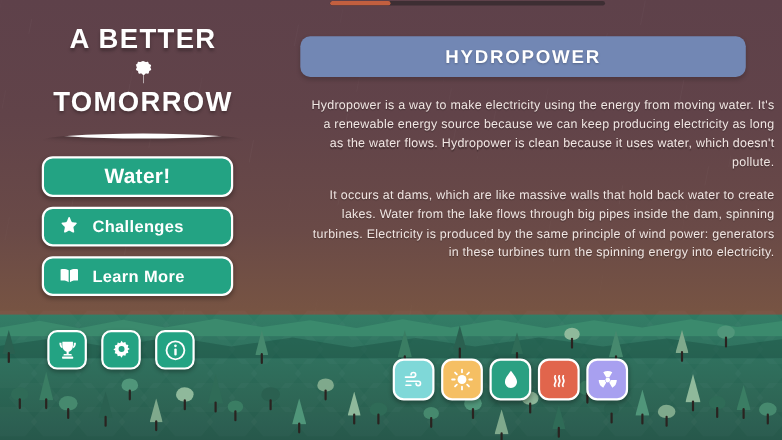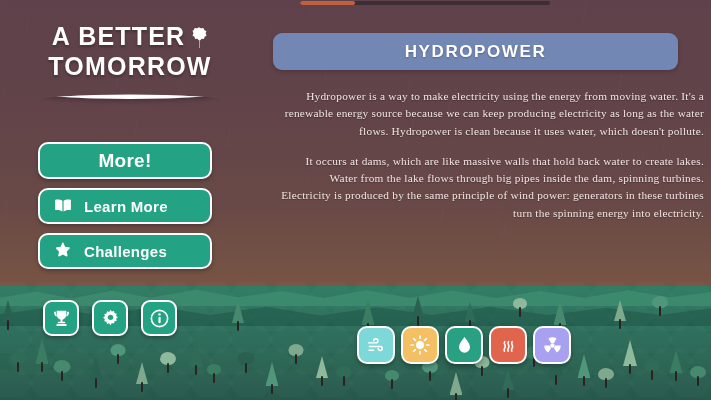--- a/index.html
+++ b/index.html
@@ -58,20 +58,21 @@
   .conifer .crown { clip-path:polygon(50% 0%,100% 100%,0% 100%); }
   .round .crown { border-radius:50% 50% 45% 45%; }
   .blob .crown { border-radius:48% 52% 42% 44% / 55% 50% 50% 45%; }
 
   
   .logo { position:absolute; left:22px; top:24px; width:216px; }
   .logo-line {
     color:#fff; font-weight:bold; letter-spacing:1.2px;
     text-align:center; line-height:1;
     text-shadow:0 2px 3px rgba(0,0,0,.3);
+    flex-direction:column;
   }
   .logo-l1 { font-size:25px; display:flex; align-items:center; justify-content:center; gap:5px; }
   .logo-l2 { font-size:25px; margin-top:5px; }
   .leaf-mark { display:inline-block; width:18px; height:22px; position:relative; }
   .swoosh {
     margin:7px auto 0; width:186px; height:13px;
     background:#fff; border-radius:50%;
     clip-path:ellipse(50% 50% at 50% 115%);
     filter:drop-shadow(0 2px 2px rgba(0,0,0,.25));
   }
@@ -117,21 +118,21 @@
     position:absolute; left:0px; top:33px; width:405px; height:37px;
     background:#7287b4; border-radius:9px;
     display:flex; align-items:center; justify-content:center;
     box-shadow:0 2px 4px rgba(0,0,0,.18);
   }
   .title-bar .title {
     color:#fff; font-size:17px; font-weight:bold; letter-spacing:1.6px;
     text-shadow:0 1px 2px rgba(0,0,0,.25);
   }
 
-  .article { position:absolute; left:6px; top:88px; width:425px;font-family:Liberation Serif, serif; }
+  .article { position:absolute; left:6px; top:88px; width:425px; }
   .article p {
     color:#f2e7e4; font-size:11.3px; line-height:17.3px;
     letter-spacing:.25px;
     text-shadow:0 1px 1px rgba(0,0,0,.35);
     margin-bottom:13px;
   }
 
   
   .catbar { position:absolute; left:84px; top:326px; display:flex; gap:6px; }
   .cat {
@@ -451,40 +452,40 @@
         </svg>
       </span>
     </div>
     <div class="logo-line logo-l2">TOMORROW</div>
     <div class="swoosh"></div>
   </div>
 
   <div class="menu">
 
     <div class="btn primary">
-      <span class="btn-label">More!</span>
+      <span class="btn-label">Water!</span>
+    </div>
+
+    <div class="btn with-icon">
+      <span class="btn-icon">
+        <svg viewBox="0 0 24 24" width="22" height="22">
+          <path fill="#fff" d="M12 2.6c.6 0 1.1 1.9 1.7 3.3.5 1.3.7 1.6 2 1.8 1.5.2 3.6.2 3.8.8.2.6-1.4 1.9-2.4 2.9-1 .9-1.1 1.2-.8 2.6.3 1.4.9 3.4.4 3.8-.5.4-2.2-.7-3.5-1.3-1.2-.6-1.5-.6-2.7 0-1.3.6-3 1.7-3.5 1.3-.5-.4.1-2.4.4-3.8.3-1.4.2-1.7-.8-2.6-1-1-2.6-2.3-2.4-2.9.2-.6 2.3-.6 3.8-.8 1.3-.2 1.5-.5 2-1.8.6-1.4 1.1-3.3 1.7-3.3z"></path>
+        </svg>
+      </span>
+      <span class="btn-label">Challenges</span>
     </div>
 
     <div class="btn with-icon">
       <span class="btn-icon">
         <svg viewBox="0 0 24 24" width="22" height="20">
           <path fill="#fff" d="M11.3 5.6v13.1c-1.6-1.3-3.6-2-5.7-2-1 0-1.7.1-2.3.2-.4.1-.8-.2-.8-.6V5.2c0-.3.2-.6.5-.7.8-.2 1.7-.3 2.6-.3 2.2 0 4.2.6 5.7 1.4z"></path>
           <path fill="#fff" d="M12.7 5.6v13.1c1.6-1.3 3.6-2 5.7-2 1 0 1.7.1 2.3.2.4.1.8-.2.8-.6V5.2c0-.3-.2-.6-.5-.7-.8-.2-1.7-.3-2.6-.3-2.2 0-4.2.6-5.7 1.4z"></path>
         </svg>
       </span>
       <span class="btn-label">Learn More</span>
-    </div>
-
-    <div class="btn with-icon">
-      <span class="btn-icon">
-        <svg viewBox="0 0 24 24" width="22" height="22">
-          <path fill="#fff" d="M12 2.6c.6 0 1.1 1.9 1.7 3.3.5 1.3.7 1.6 2 1.8 1.5.2 3.6.2 3.8.8.2.6-1.4 1.9-2.4 2.9-1 .9-1.1 1.2-.8 2.6.3 1.4.9 3.4.4 3.8-.5.4-2.2-.7-3.5-1.3-1.2-.6-1.5-.6-2.7 0-1.3.6-3 1.7-3.5 1.3-.5-.4.1-2.4.4-3.8.3-1.4.2-1.7-.8-2.6-1-1-2.6-2.3-2.4-2.9.2-.6 2.3-.6 3.8-.8 1.3-.2 1.5-.5 2-1.8.6-1.4 1.1-3.3 1.7-3.3z"></path>
-        </svg>
-      </span>
-      <span class="btn-label">Challenges</span>
     </div>
   </div>
 
   <div class="iconbar">
 
     <div class="sqbtn">
       <span>
         <svg viewBox="0 0 24 24" width="21" height="21">
           <path fill="#fff" d="M6.5 3h11v4.2c0 3.3-2.1 5.8-4.4 6.2v2.4h2.3c.5 0 .9.4.9.9v.6H7.7v-.6c0-.5.4-.9.9-.9h2.3v-2.4C8.6 13 6.5 10.5 6.5 7.2V3z"></path>
           <path fill="#fff" d="M5.6 4.2H3.4c0 3 1 5 3.1 5.5V8.1C5.8 7.5 5.6 6.2 5.6 5.2V4.2zM18.4 4.2h2.2c0 3-1 5-3.1 5.5V8.1c.7-.6.9-1.9.9-2.9V4.2z"></path>

